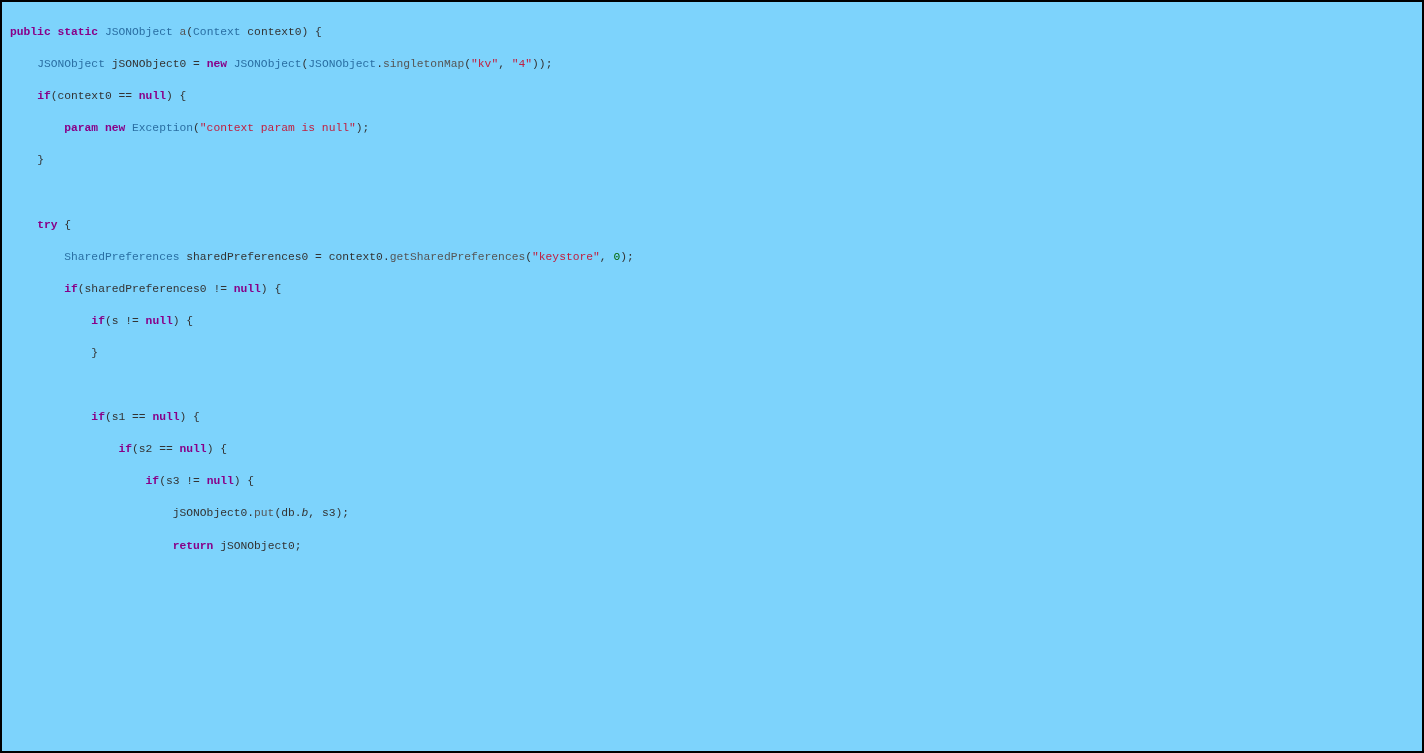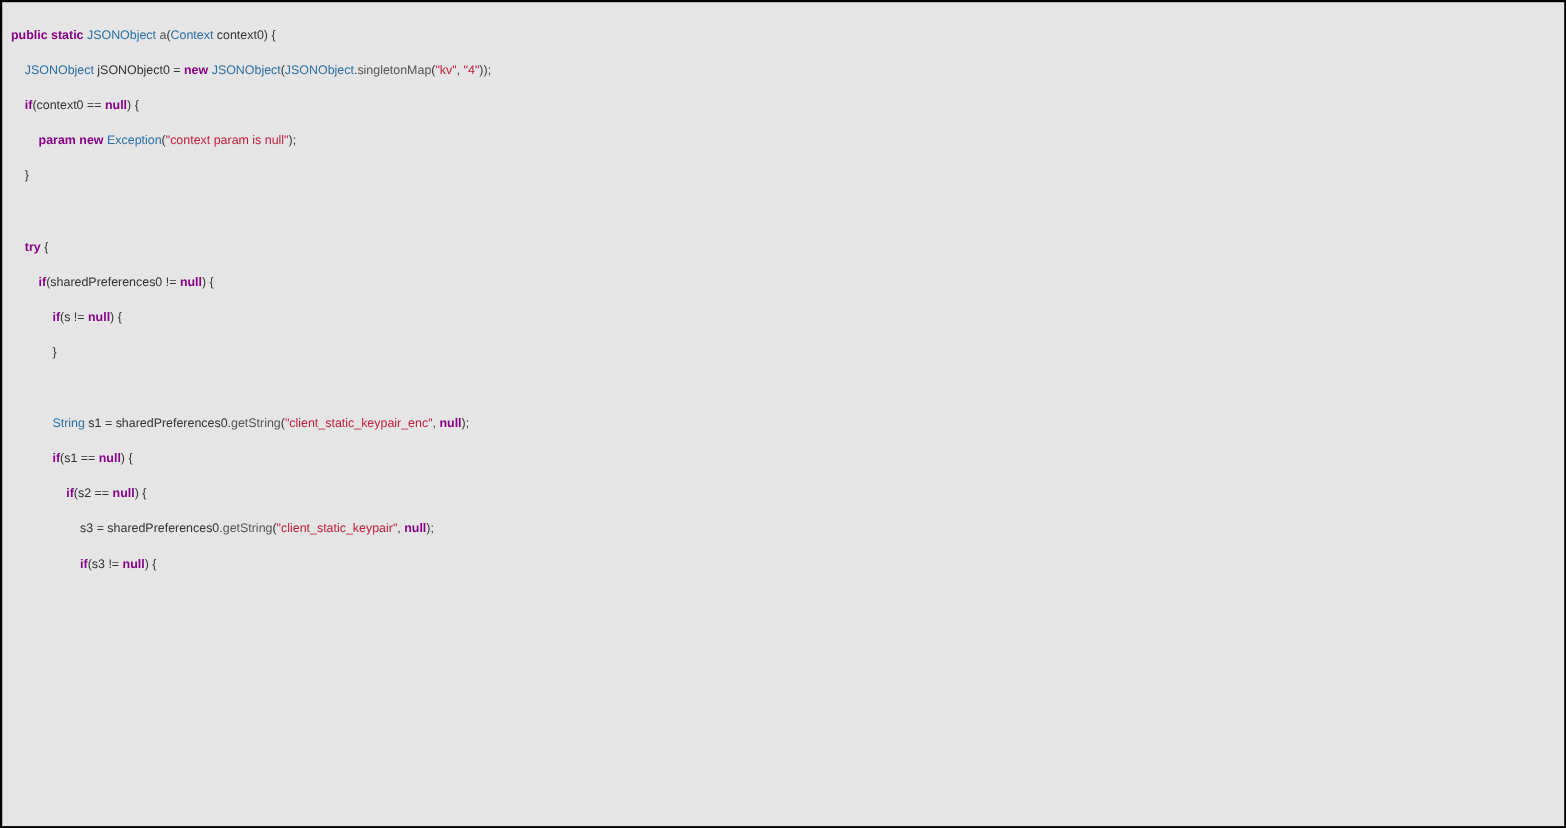--- a/index.html
+++ b/index.html
@@ -8,22 +8,22 @@
     width: 1424px;
     height: 753px;
     overflow: hidden;
     background: #fff;
   }
   .frame {
     box-sizing: border-box;
     width: 1424px;
     height: 753px;
     border: 2px solid #000;
-    background: #e5e5e5;
-    font-family: Liberation Sans, sans-serif;
+    background: #7dd3fc;
+    font-family: Liberation Mono, monospace;
     font-size: 11.3px;
     line-height: 16.05px;
     white-space: pre;
     color: #333333;
     padding: 6px 8px 0 8px;
     overflow: hidden;
   }
   .kw   { color: #880088; font-weight: bold; }   
   .type { color: #2a6fa3; }                       
   .fn   { color: #555555; }                       
@@ -35,29 +35,30 @@
 <body>
 
 <div class="frame">
 <div><span class="kw">public</span> <span class="kw">static</span> <span class="type">JSONObject</span> <span class="fn">a</span>(<span class="type">Context</span> <span class="id">context0</span><span>) {</span></div>
 <div><span>    </span><span class="type">JSONObject</span> <span class="id">jSONObject0</span><span> = </span><span class="kw">new</span> <span class="type">JSONObject</span><span>(</span><span class="type">JSONObject</span><span>.</span><span class="fn">singletonMap</span><span>(</span><span class="str">"kv"</span><span>, </span><span class="str">"4"</span><span>));</span></div>
 <div><span>    </span><span class="kw">if</span><span>(</span><span class="id">context0</span><span> == </span><span class="kw">null</span><span>) {</span></div>
 <div><span>        </span><span class="kw">param new</span> <span class="type">Exception</span><span>(</span><span class="str">"context param is null"</span><span>);</span></div>
 <div><span>    </span><span>}</span></div>
 <div><span></span>&nbsp;</div>
 <div><span>    </span><span class="kw">try</span><span> {</span></div>
+<div><span>        </span><span class="type">SharedPreferences</span> <span class="id">sharedPreferences0</span><span> = </span><span class="id">context0</span><span>.</span><span class="fn">getSharedPreferences</span><span>(</span><span class="str">"keystore"</span><span>, </span><span class="num">0</span><span>);</span></div>
 <div><span>        </span><span class="kw">if</span><span>(</span><span class="id">sharedPreferences0</span><span> != </span><span class="kw">null</span><span>) {</span></div>
 <div><span>            </span><span class="kw">if</span><span>(</span><span class="id">s</span><span> != </span><span class="kw">null</span><span>) {</span></div>
 <div><span>            </span><span>}</span></div>
 <div><span></span>&nbsp;</div>
-<div><span>            </span><span class="type">String</span> <span class="id">s1</span><span> = </span><span class="id">sharedPreferences0</span><span>.</span><span class="fn">getString</span><span>(</span><span class="str">"client_static_keypair_enc"</span><span>, </span><span class="kw">null</span><span>);</span></div>
 <div><span>            </span><span class="kw">if</span><span>(</span><span class="id">s1</span><span> == </span><span class="kw">null</span><span>) {</span></div>
 <div><span>                </span><span class="kw">if</span><span>(</span><span class="id">s2</span><span> == </span><span class="kw">null</span><span>) {</span></div>
-<div><span>                    </span><span class="id">s3</span><span> = </span><span class="id">sharedPreferences0</span><span>.</span><span class="fn">getString</span><span>(</span><span class="str">"client_static_keypair"</span><span>, </span><span class="kw">null</span><span>);</span></div>
 <div><span>                    </span><span class="kw">if</span><span>(</span><span class="id">s3</span><span> != </span><span class="kw">null</span><span>) {</span></div>
+<div><span>                        </span><span class="id">jSONObject0</span><span>.</span><span class="fn">put</span><span>(</span><span class="id">db</span><span>.</span><span class="id" style="font-style:italic">b</span><span>, </span><span class="id">s3</span><span>);</span></div>
+<div><span>                        </span><span class="kw">return</span><span> </span><span class="id">jSONObject0</span><span>;</span></div>
 
 
 
 
 
 
 
 
 
 

